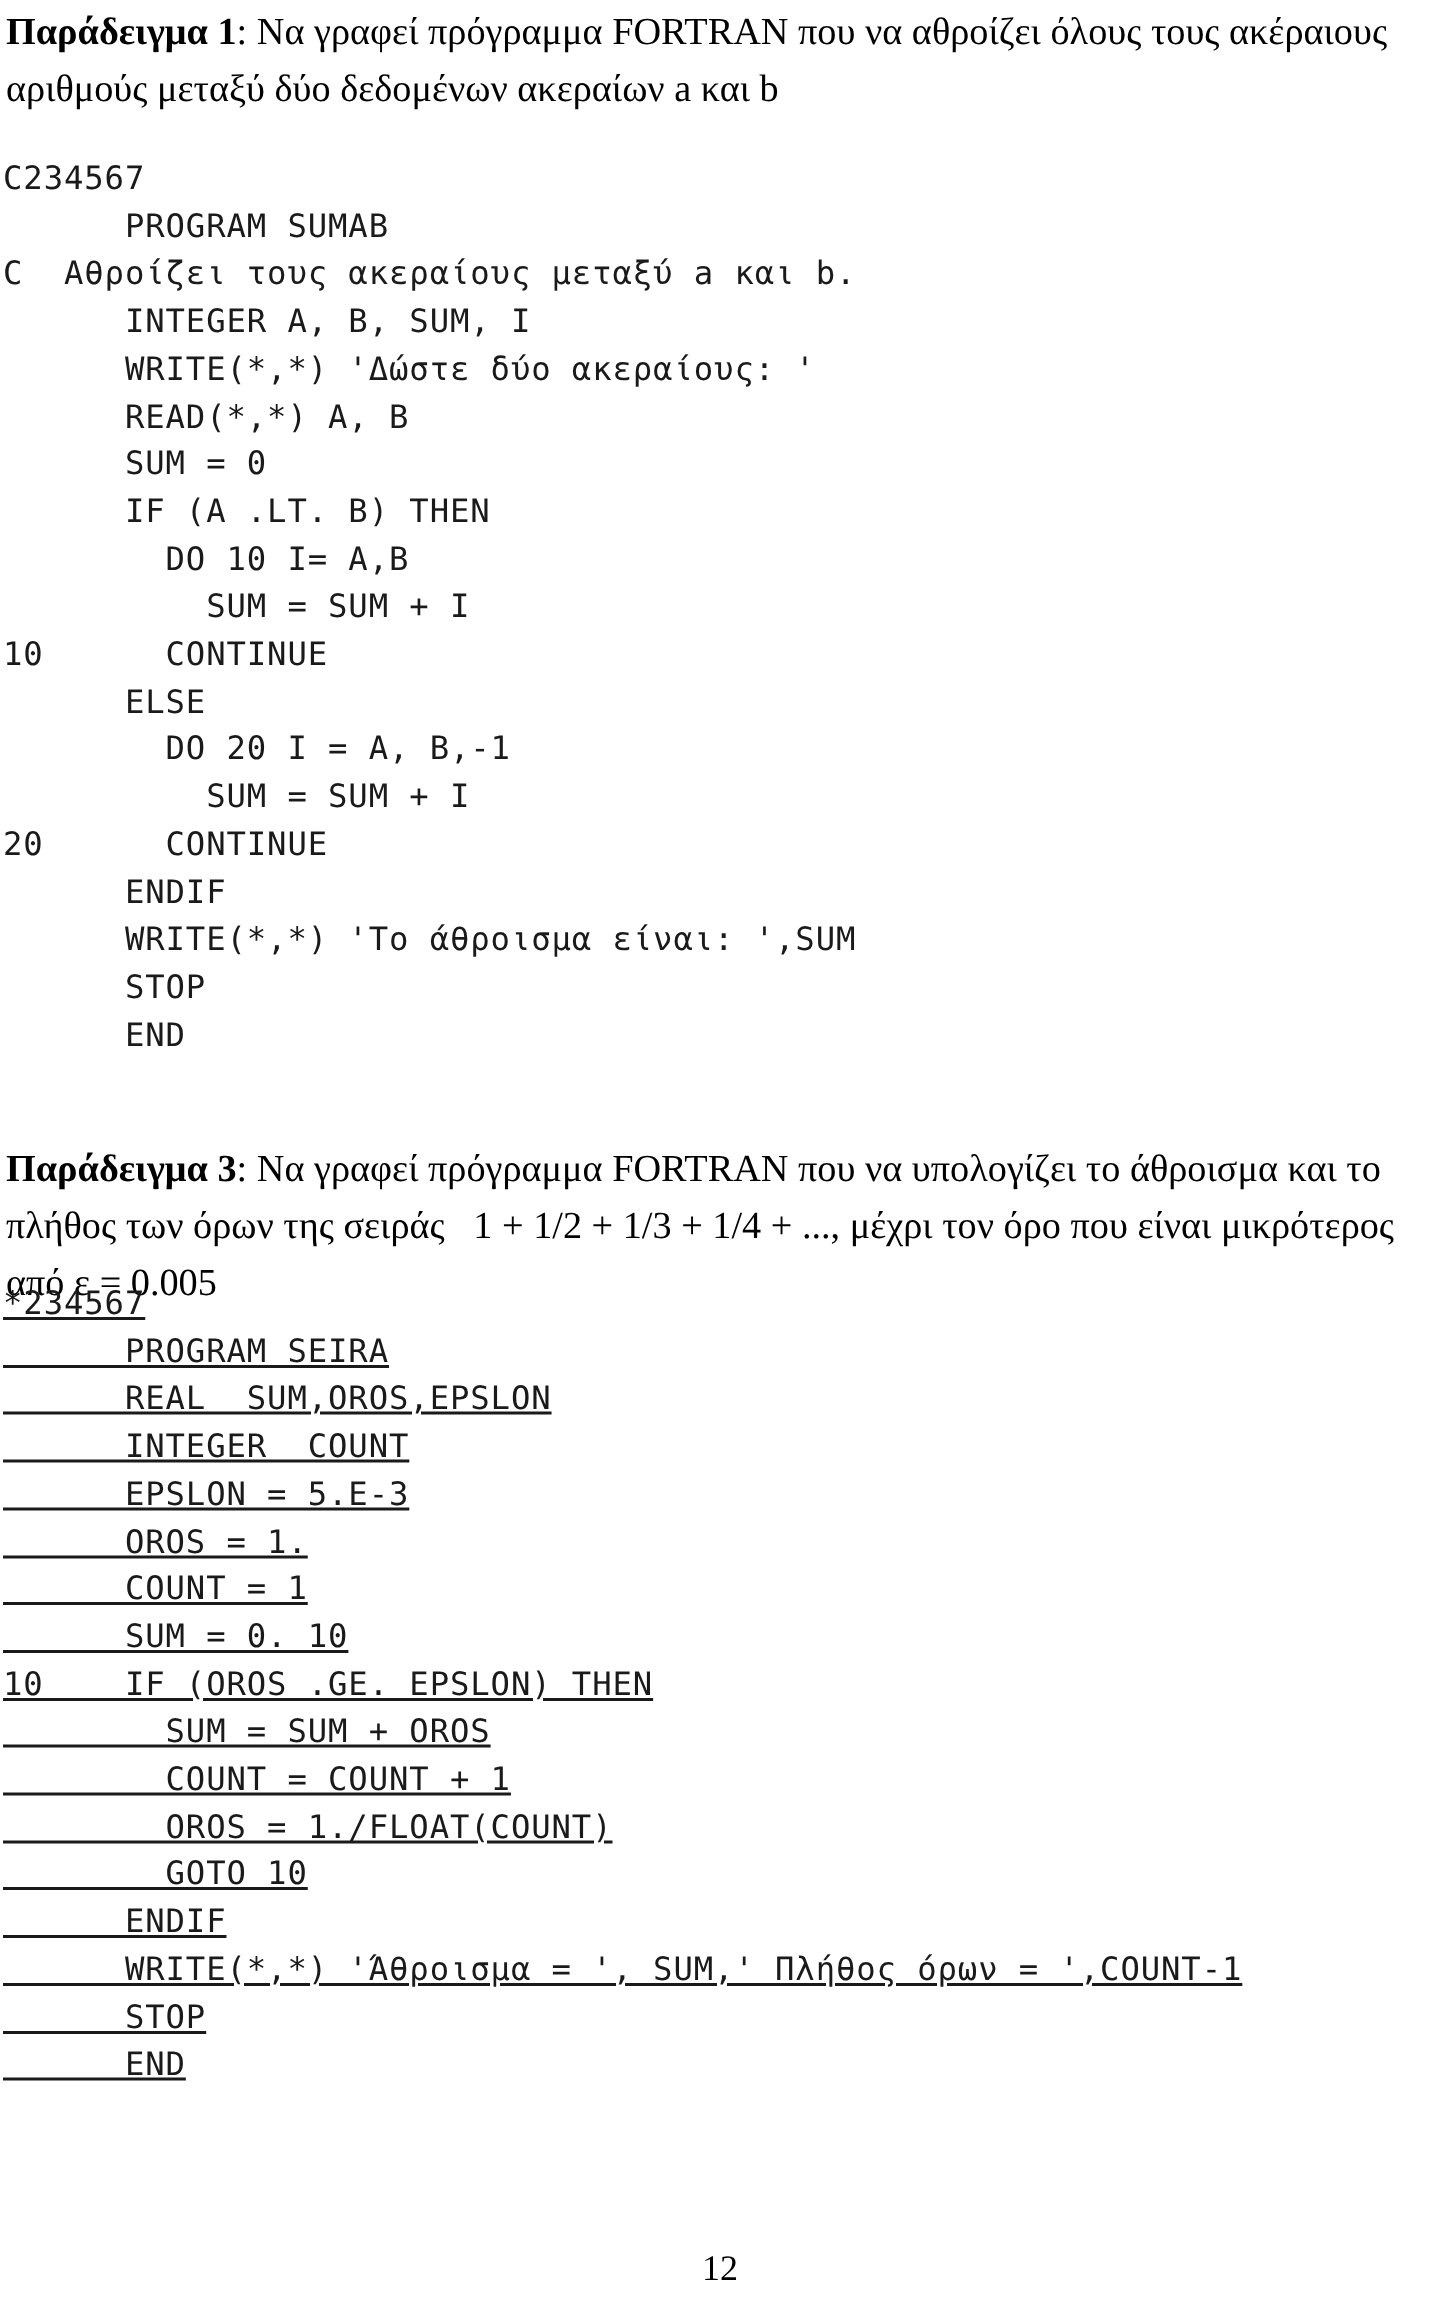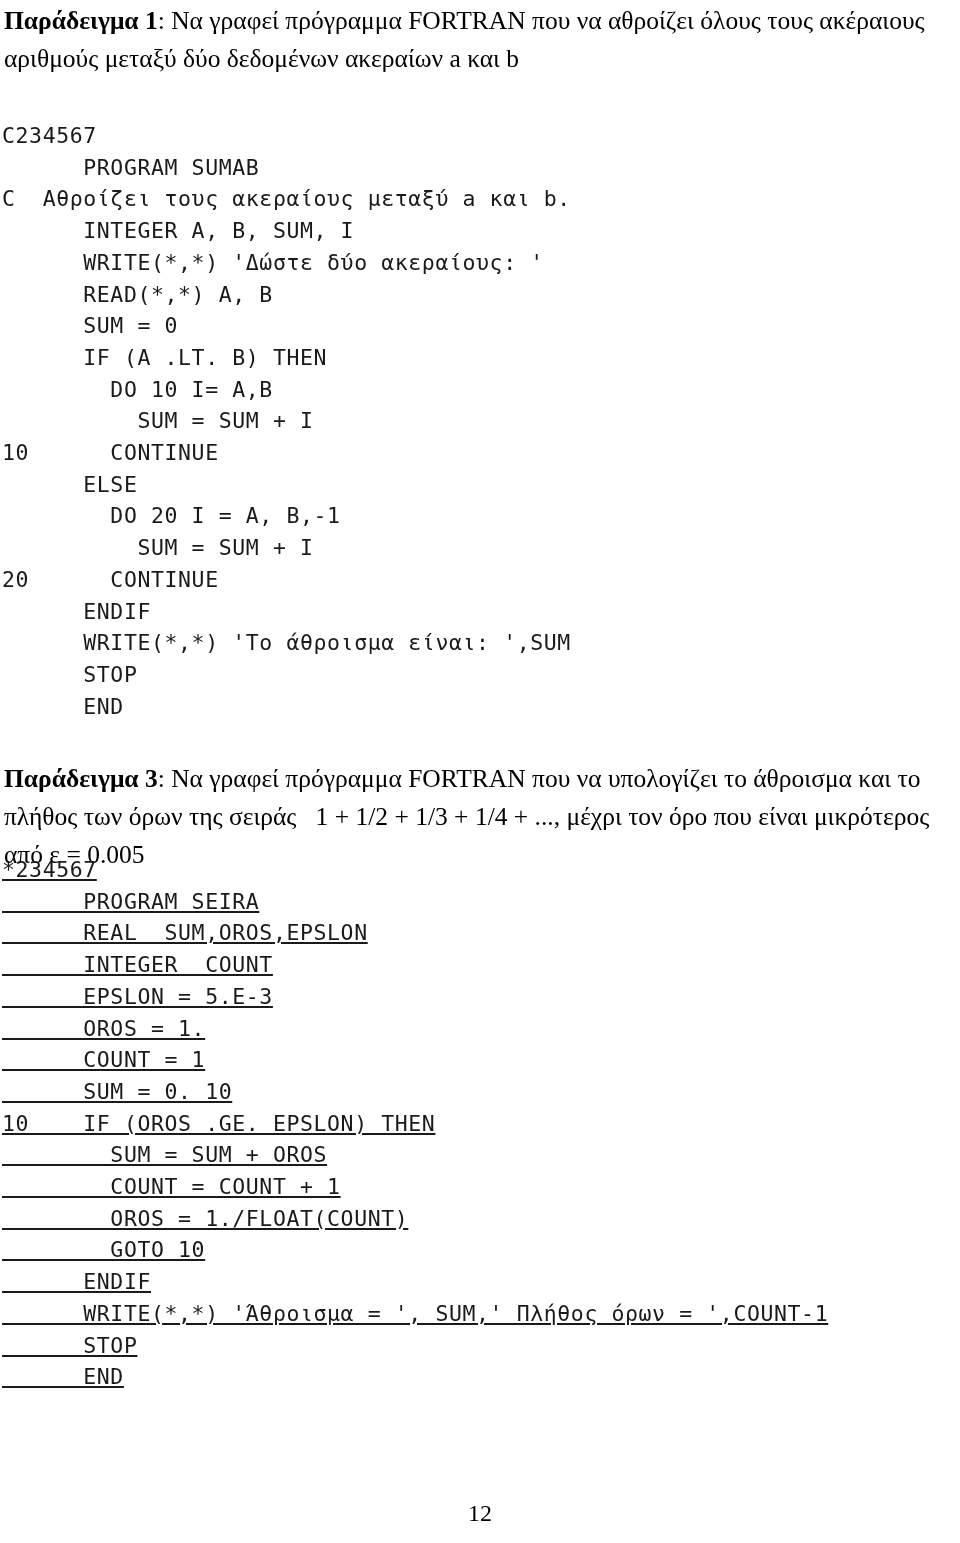--- a/index.html
+++ b/index.html
@@ -58,21 +58,21 @@
     left: 2px;
     font-family: "DejaVu Sans Mono", "Liberation Mono", monospace;
     font-size: 21.5px;
     line-height: 31.7px;
     letter-spacing: 0.6px;
     color: #1a1a1a;
     white-space: pre;
     margin: 0;
     padding: 0;
   }
-  #code1 { top: 104px; margin-top: 16px; }
+  #code1 { top: 104px; }
   #code2 { top: 854px; text-decoration: underline; }
 
   .code .ln {
     display: block;
     white-space: pre;
     min-height: 31.7px;
   }
 
   
   #page-number {

